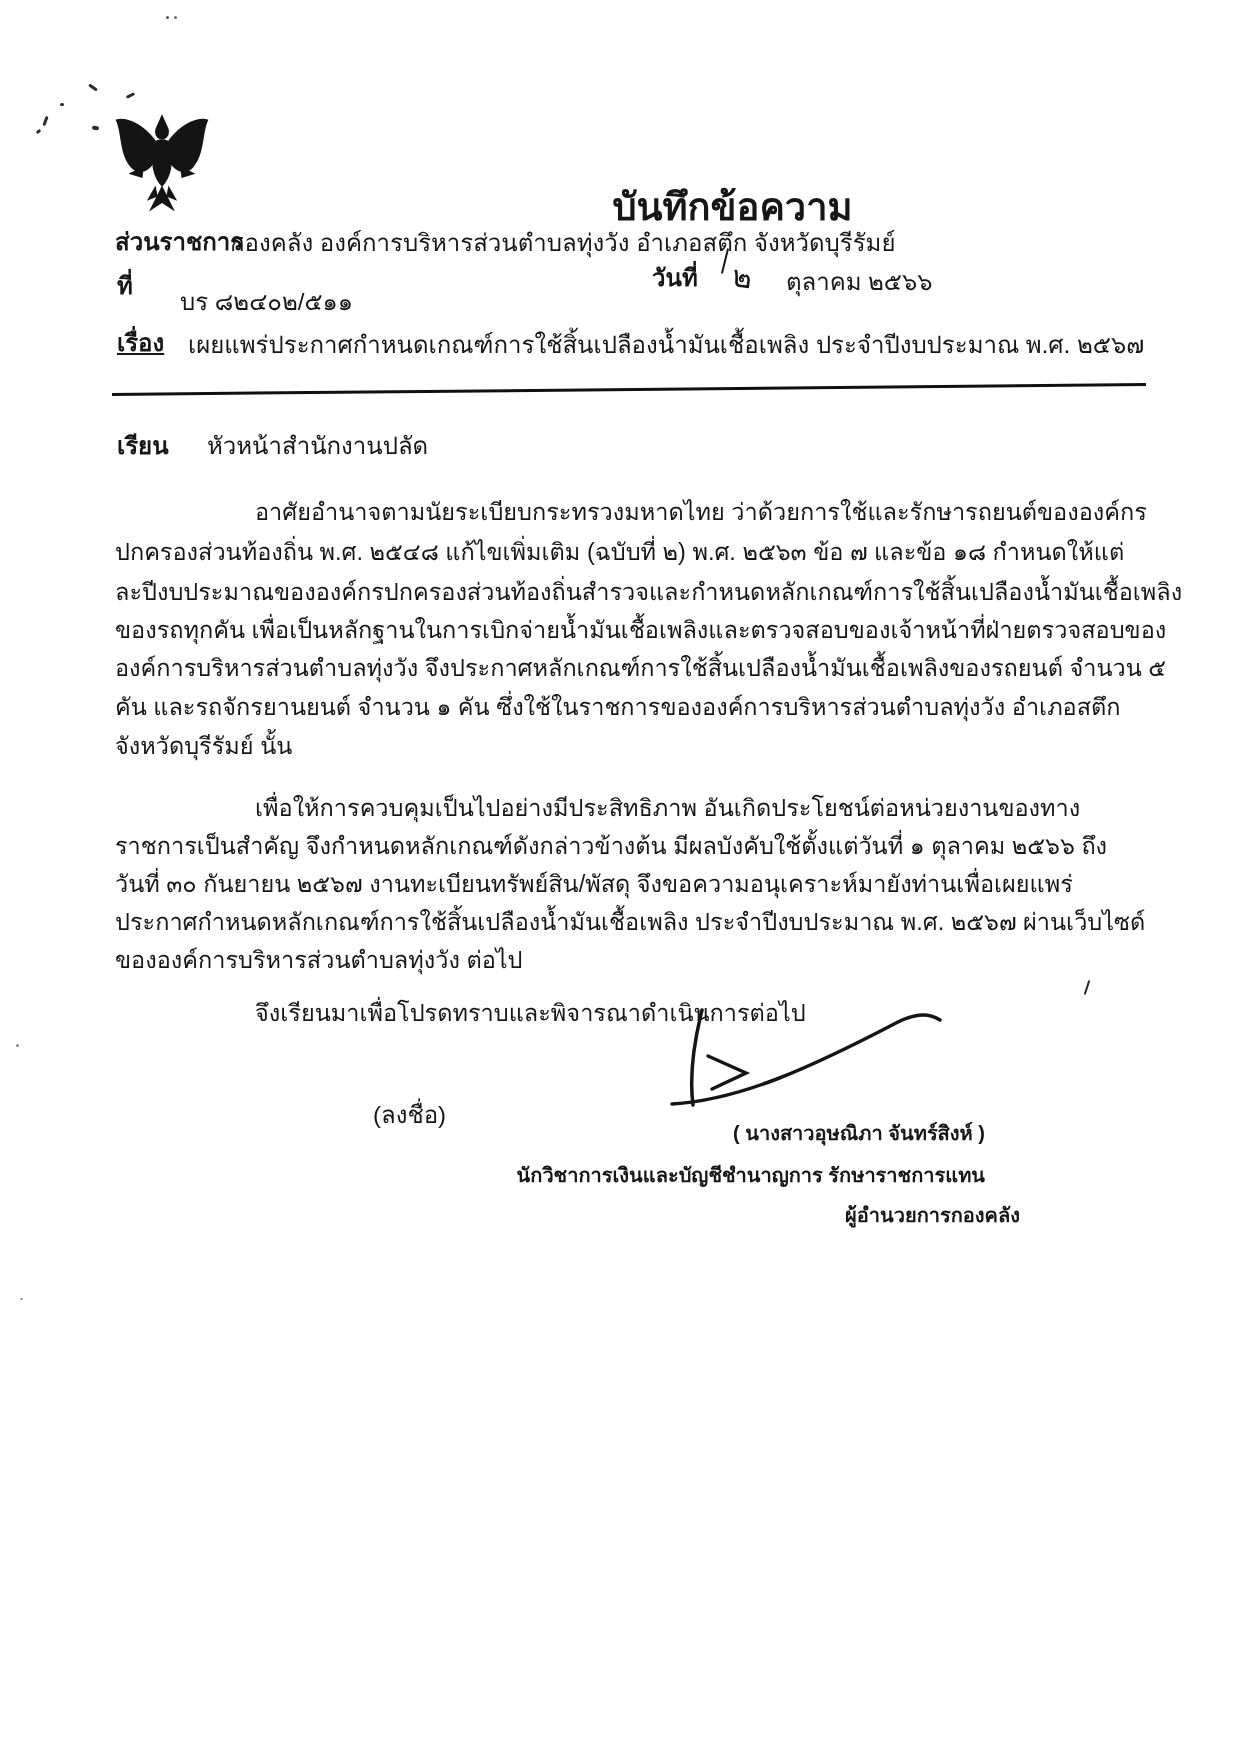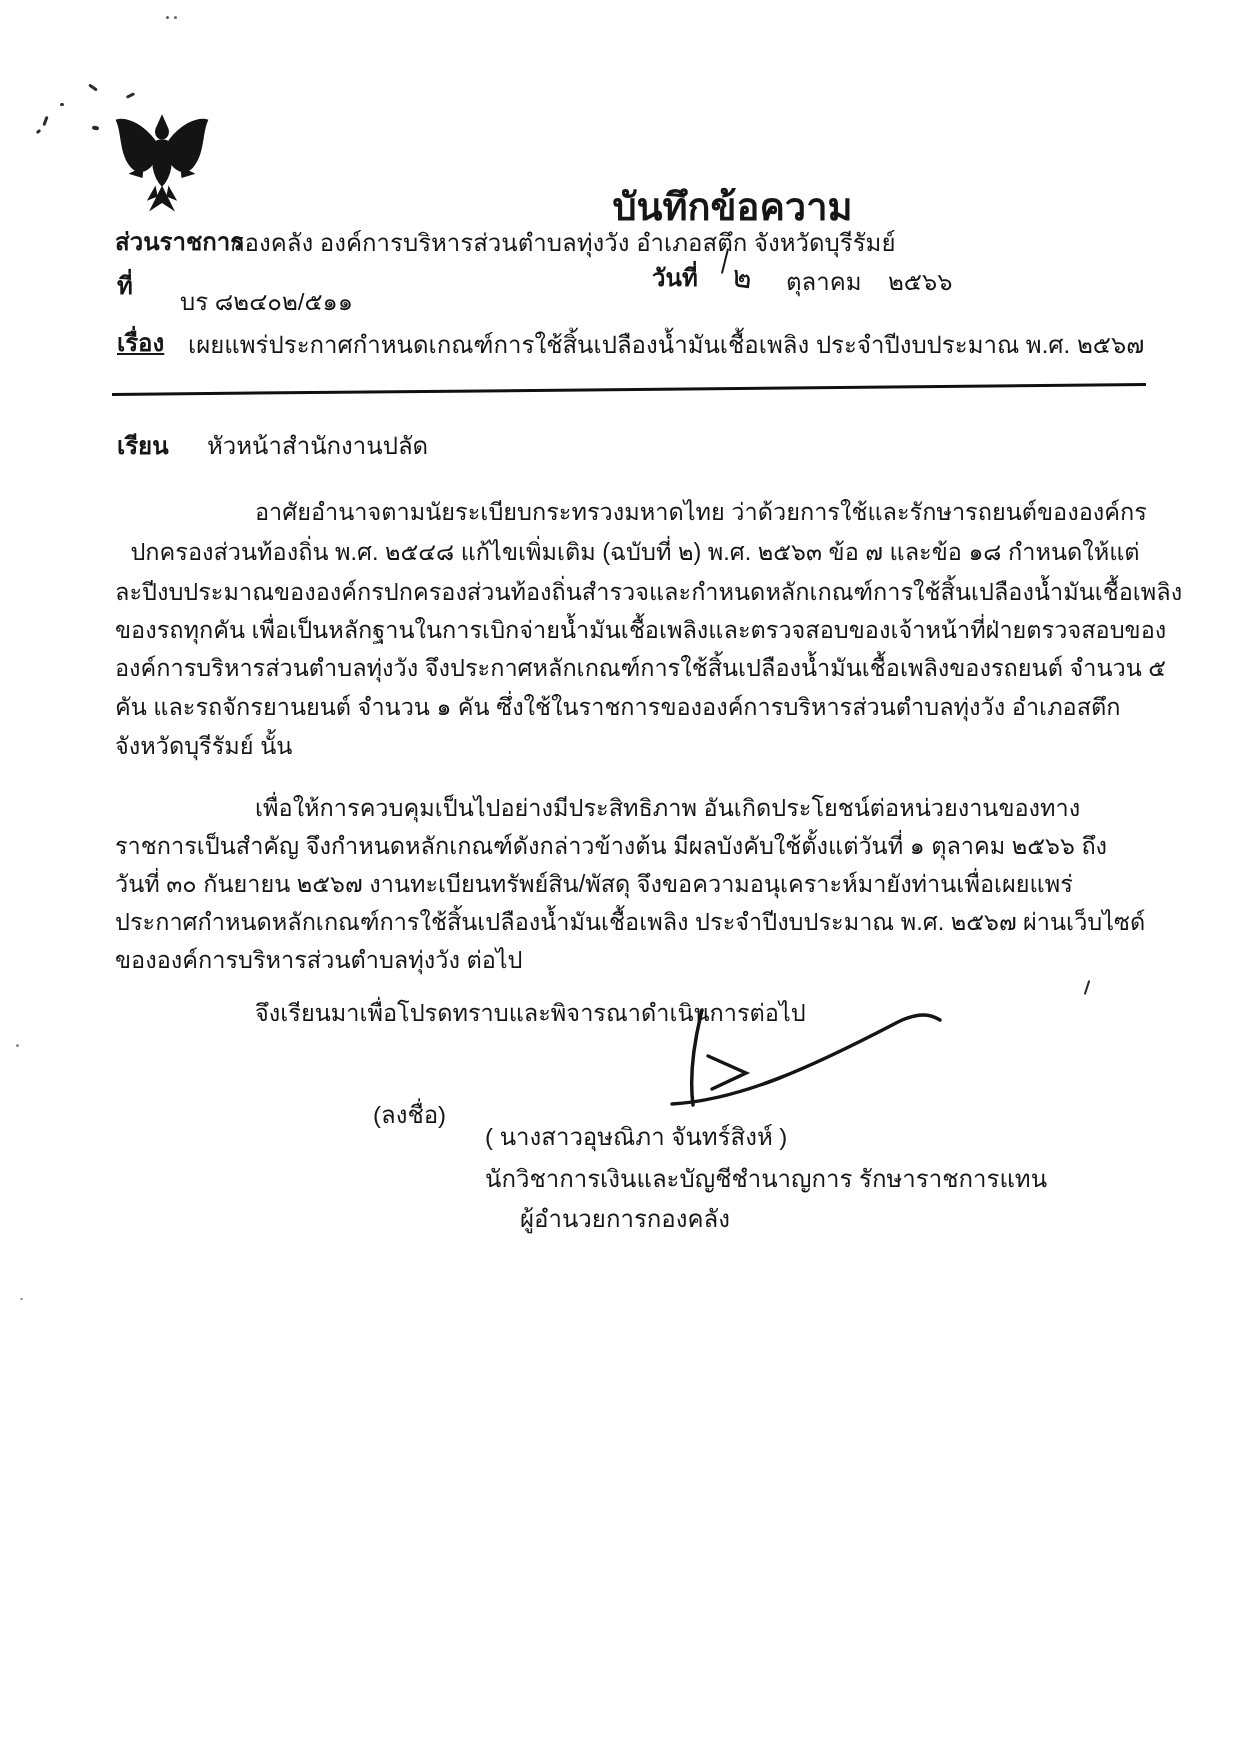--- a/index.html
+++ b/index.html
@@ -21,21 +21,21 @@
   .indent{padding-left:140px;}
   .divider{
     position:absolute;left:112px;top:388px;width:1034px;height:3px;
     background:#101010;transform:rotate(-0.55deg);
   }
   .garuda{position:absolute;left:106px;top:110px;width:112px;height:108px;}
   .sig{position:absolute;left:648px;top:1000px;width:300px;height:112px;}
   .hand{font-size:30px;transform:rotate(7deg);transform-origin:bottom left;}
   .pen-stroke{position:absolute;width:2px;background:#1a1a1a;border-radius:2px;}
   .speck{position:absolute;background:#2c2c2c;border-radius:2px;}
-  .center-line{position:absolute;text-align:left;font-size:24px;white-space:nowrap;}
+  .center-line{position:absolute;text-align:right;font-size:20px;white-space:nowrap;font-weight:bold;}
 </style>
 </head>
 <body>
 
 <div class="speck" style="left:88px;top:86px;width:10px;height:3px;transform:rotate(35deg);"></div>
 <div class="speck" style="left:126px;top:94px;width:9px;height:3px;transform:rotate(-25deg);"></div>
 <div class="speck" style="left:60px;top:103px;width:4px;height:3px;"></div>
 <div class="speck" style="left:44px;top:116px;width:3px;height:10px;transform:rotate(20deg);"></div>
 <div class="speck" style="left:92px;top:126px;width:7px;height:4px;transform:rotate(10deg);"></div>
 <div class="speck" style="left:36px;top:130px;width:5px;height:3px;transform:rotate(-40deg);"></div>
@@ -65,32 +65,32 @@
 <span class="f lbl" style="left:115px;top:226px;">ส่วนราชการ</span>
 <span class="f" style="left:230px;top:227px;">กองคลัง  องค์การบริหารส่วนตำบลทุ่งวัง   อำเภอสตึก  จังหวัดบุรีรัมย์</span>
 
 <span class="f lbl" style="left:117px;top:270px;">ที่</span>
 <span class="f" style="left:180px;top:286px;">บร ๘๒๔๐๒/๕๑๑</span>
 
 <span class="f lbl" style="left:652px;top:262px;">วันที่</span>
 <div class="pen-stroke" style="left:724px;top:248px;height:26px;transform:rotate(14deg);"></div>
 <span class="f hand" style="left:730px;top:256px;">๒</span>
 <span class="f" style="left:786px;top:266px;">ตุลาคม</span>
-<span class="f" style="left:868px;top:266px;margin-left:20px;">๒๕๖๖</span>
+<span class="f" style="left:868px;top:266px;">๒๕๖๖</span>
 
 <span class="f lbl" style="left:117px;top:327px;text-decoration:underline;">เรื่อง</span>
 <span class="f" style="left:188px;top:329px;">เผยแพร่ประกาศกำหนดเกณฑ์การใช้สิ้นเปลืองน้ำมันเชื้อเพลิง  ประจำปีงบประมาณ พ.ศ. ๒๕๖๗</span>
 
 <div class="divider"></div>
 
 <span class="f lbl" style="left:117px;top:430px;">เรียน</span>
 <span class="f" style="left:207px;top:430px;">หัวหน้าสำนักงานปลัด</span>
 
 <div class="bl indent" style="top:496px;">อาศัยอำนาจตามนัยระเบียบกระทรวงมหาดไทย  ว่าด้วยการใช้และรักษารถยนต์ขององค์กร</div>
-<div class="bl" style="top:536px;text-align:center;">ปกครองส่วนท้องถิ่น  พ.ศ. ๒๕๔๘  แก้ไขเพิ่มเติม (ฉบับที่ ๒) พ.ศ.  ๒๕๖๓  ข้อ ๗ และข้อ  ๑๘  กำหนดให้แต่</div>
+<div class="bl" style="top:536px;">ปกครองส่วนท้องถิ่น  พ.ศ. ๒๕๔๘  แก้ไขเพิ่มเติม (ฉบับที่ ๒) พ.ศ.  ๒๕๖๓  ข้อ ๗ และข้อ  ๑๘  กำหนดให้แต่</div>
 <div class="bl" style="top:576px;">ละปีงบประมาณขององค์กรปกครองส่วนท้องถิ่นสำรวจและกำหนดหลักเกณฑ์การใช้สิ้นเปลืองน้ำมันเชื้อเพลิง</div>
 <div class="bl" style="top:614px;">ของรถทุกคัน  เพื่อเป็นหลักฐานในการเบิกจ่ายน้ำมันเชื้อเพลิงและตรวจสอบของเจ้าหน้าที่ฝ่ายตรวจสอบของ</div>
 <div class="bl" style="top:652px;">องค์การบริหารส่วนตำบลทุ่งวัง  จึงประกาศหลักเกณฑ์การใช้สิ้นเปลืองน้ำมันเชื้อเพลิงของรถยนต์  จำนวน ๕</div>
 <div class="bl" style="top:691px;">คัน  และรถจักรยานยนต์  จำนวน  ๑  คัน  ซึ่งใช้ในราชการขององค์การบริหารส่วนตำบลทุ่งวัง  อำเภอสตึก</div>
 <div class="bl" style="top:730px;">จังหวัดบุรีรัมย์  นั้น</div>
 
 <div class="bl indent" style="top:792px;">เพื่อให้การควบคุมเป็นไปอย่างมีประสิทธิภาพ  อันเกิดประโยชน์ต่อหน่วยงานของทาง</div>
 <div class="bl" style="top:830px;">ราชการเป็นสำคัญ  จึงกำหนดหลักเกณฑ์ดังกล่าวข้างต้น  มีผลบังคับใช้ตั้งแต่วันที่  ๑  ตุลาคม  ๒๕๖๖  ถึง</div>
 <div class="bl" style="top:868px;">วันที่  ๓๐  กันยายน  ๒๕๖๗  งานทะเบียนทรัพย์สิน/พัสดุ  จึงขอความอนุเคราะห์มายังท่านเพื่อเผยแพร่</div>
 <div class="bl" style="top:906px;">ประกาศกำหนดหลักเกณฑ์การใช้สิ้นเปลืองน้ำมันเชื้อเพลิง  ประจำปีงบประมาณ  พ.ศ.  ๒๕๖๗  ผ่านเว็บไซด์</div>

